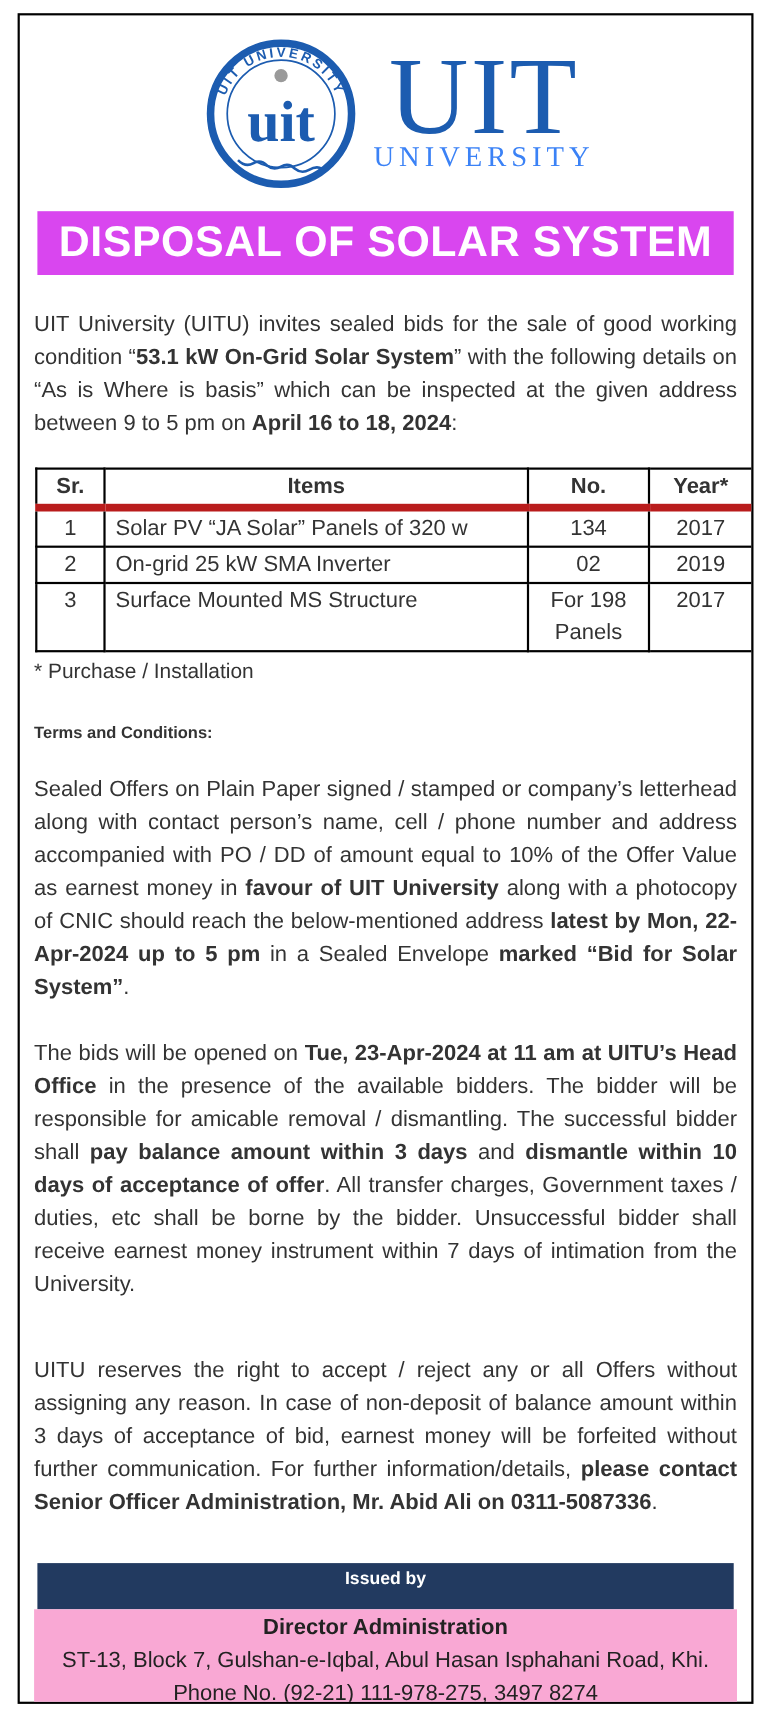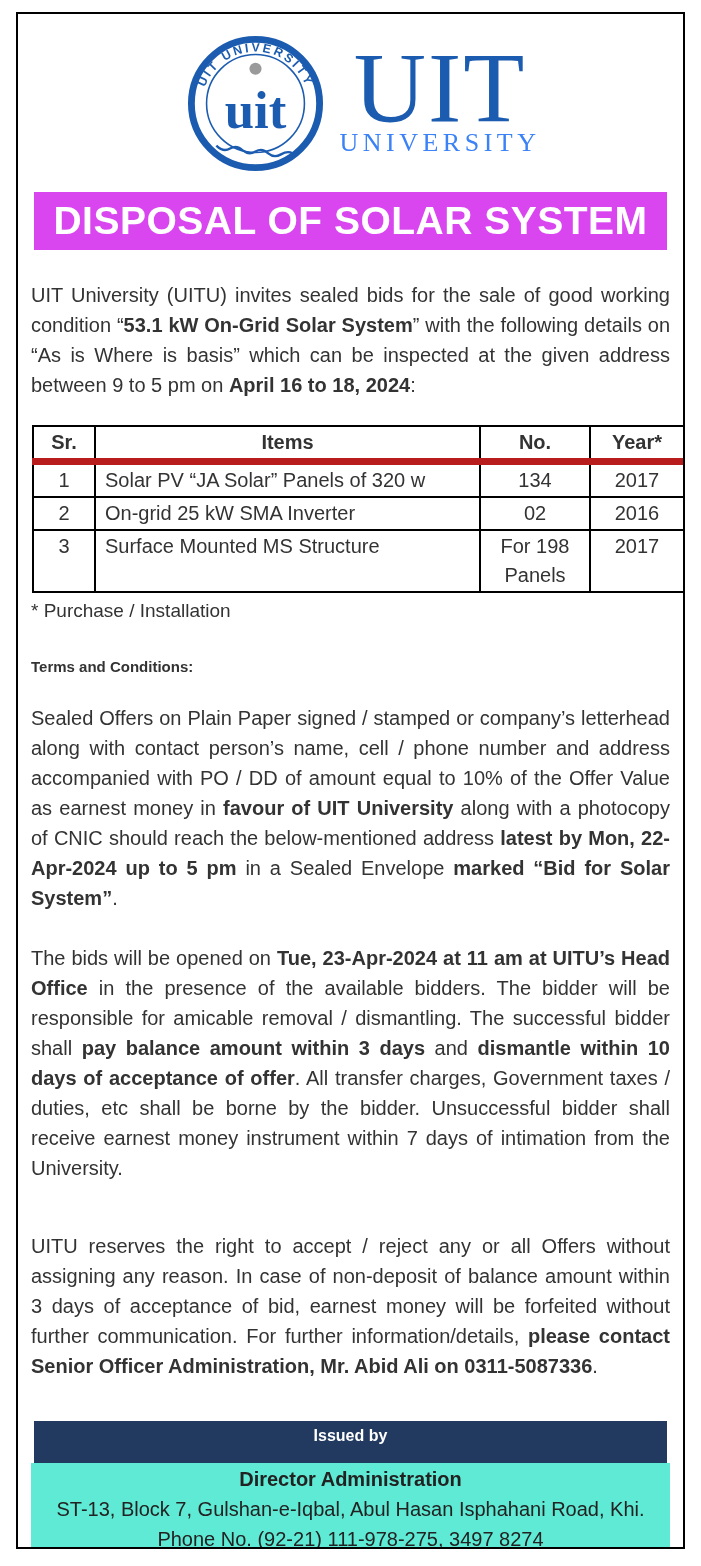--- a/index.html
+++ b/index.html
@@ -71,21 +71,21 @@
   .p3 { margin-top: 48px; }
 
   
   .footer { margin-top: 40px; }
   .issued {
     margin: 0 10px; background: #223A60; color: #ffffff;
     text-align: center; font-size: 16px; font-weight: 600;
     height: 42px; line-height: 30px;
   }
   .gray {
-    margin: 0 7px; background: #5eead4; text-align: center;
+    margin: 0 7px; background: #f9a8d4; text-align: center;
     font-size: 20px; line-height: 30px; padding: 1px 4px 3px; color: #222222;
   }
   .director { font-weight: bold; }
 </style>
 </head>
 <body>
 
 <div class="page">
   <div class="content">
 
@@ -134,21 +134,21 @@
         <tr>
           <td class="c">1</td>
           <td>Solar PV “JA Solar” Panels of 320 w</td>
           <td class="c">134</td>
           <td class="c">2017</td>
         </tr>
         <tr>
           <td class="c">2</td>
           <td>On-grid 25 kW SMA Inverter</td>
           <td class="c">02</td>
-          <td class="c">2016</td>
+          <td class="c">2019</td>
         </tr>
         <tr>
           <td class="c">3</td>
           <td>Surface Mounted MS Structure</td>
           <td class="c">For 198 Panels</td>
           <td class="c">2017</td>
         </tr>
       </tbody>
     </table>
 

